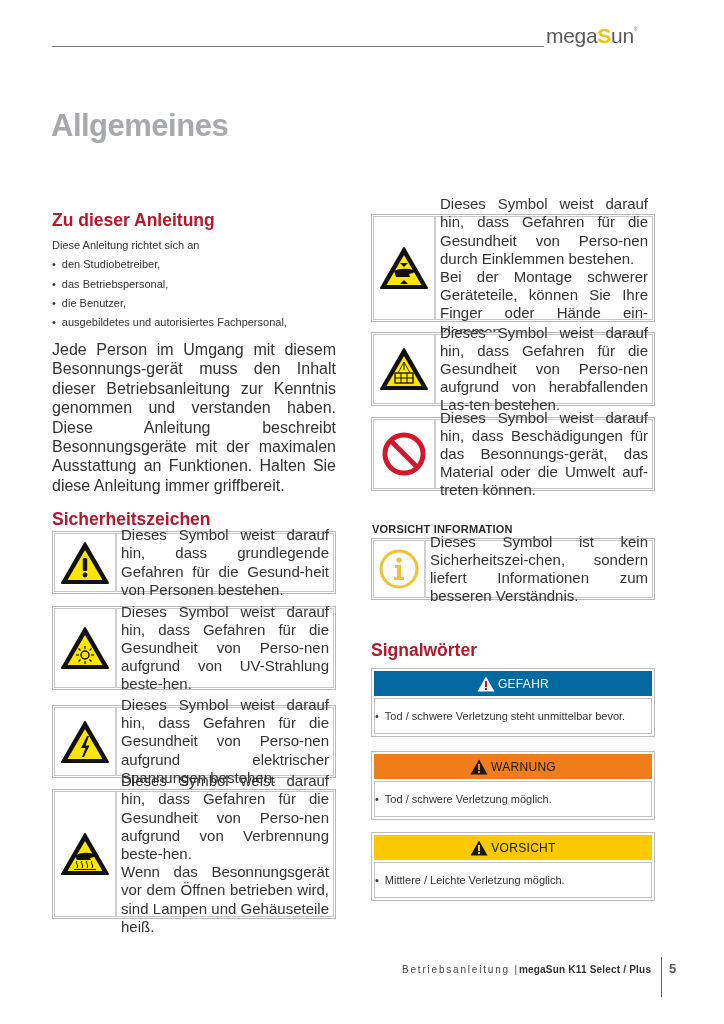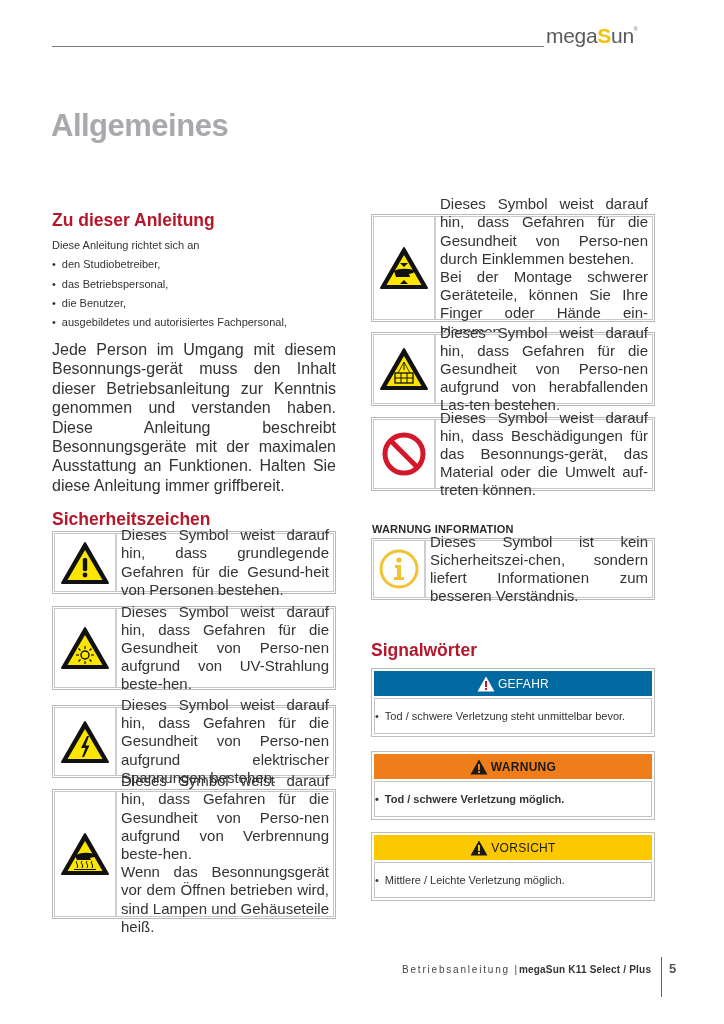--- a/index.html
+++ b/index.html
@@ -189,21 +189,21 @@
           <circle cx="23" cy="23" r="19" fill="#fff" stroke="#d2182a" stroke-width="5"></circle>
           <line x1="10" y1="10" x2="36" y2="36" stroke="#d2182a" stroke-width="5"></line>
         </svg>
     </div>
     <div class="sym-text">
         <span>Dieses Symbol weist darauf hin, dass Beschädigungen für das Besonnungs-gerät, das Material oder die Umwelt auf-treten können.</span>
       </div>
   </div>
 </div>
 
-<div class="info-label">WARNUNG INFORMATION</div>
+<div class="info-label">VORSICHT INFORMATION</div>
 <div class="sym-box" style="left:371px; top:538px; width:284px; height:62px;">
   <div class="sym-inner">
     <div class="sym-icon" style="width:52px;">
       <svg width="42" height="42" viewBox="0 0 42 42">
           <circle cx="21" cy="21" r="18" fill="#fff" stroke="#f2c230" stroke-width="3"></circle>
           <circle cx="21" cy="12" r="2.6" fill="#f2c230"></circle>
           <path d="M17 17 L23 17 L23 29 L26 29 L26 32 L16 32 L16 29 L19 29 L19 20 L17 20 Z" fill="#f2c230"></path>
         </svg>
     </div>
     <div class="sym-text">
@@ -221,21 +221,21 @@
           <path d="M9 0.5 L17.5 15.5 L0.5 15.5 Z" fill="#fff"></path>
           <rect x="8" y="5" width="2" height="6" fill="#c4122f"></rect>
           <rect x="8" y="12" width="2" height="2" fill="#c4122f"></rect>
         </svg>
       </span>
     <span>GEFAHR</span>
   </div>
   <div class="sig-body">Tod / schwere Verletzung steht unmittelbar bevor.</div>
 </div>
 
-<div class="sig-box" style="top:751px;font-weight:bold;">
+<div class="sig-box" style="top:751px;">
   <div class="sig-head" style="background:#ef7d1a; color:#1a1a1a;">
     <span class="tri">
         <svg width="18" height="16" viewBox="0 0 18 16">
           <path d="M9 0.5 L17.5 15.5 L0.5 15.5 Z" fill="#1a1a1a"></path>
           <rect x="8" y="5" width="2" height="6" fill="#ef7d1a"></rect>
           <rect x="8" y="12" width="2" height="2" fill="#ef7d1a"></rect>
         </svg>
       </span>
     <span>WARNUNG</span>
   </div>

